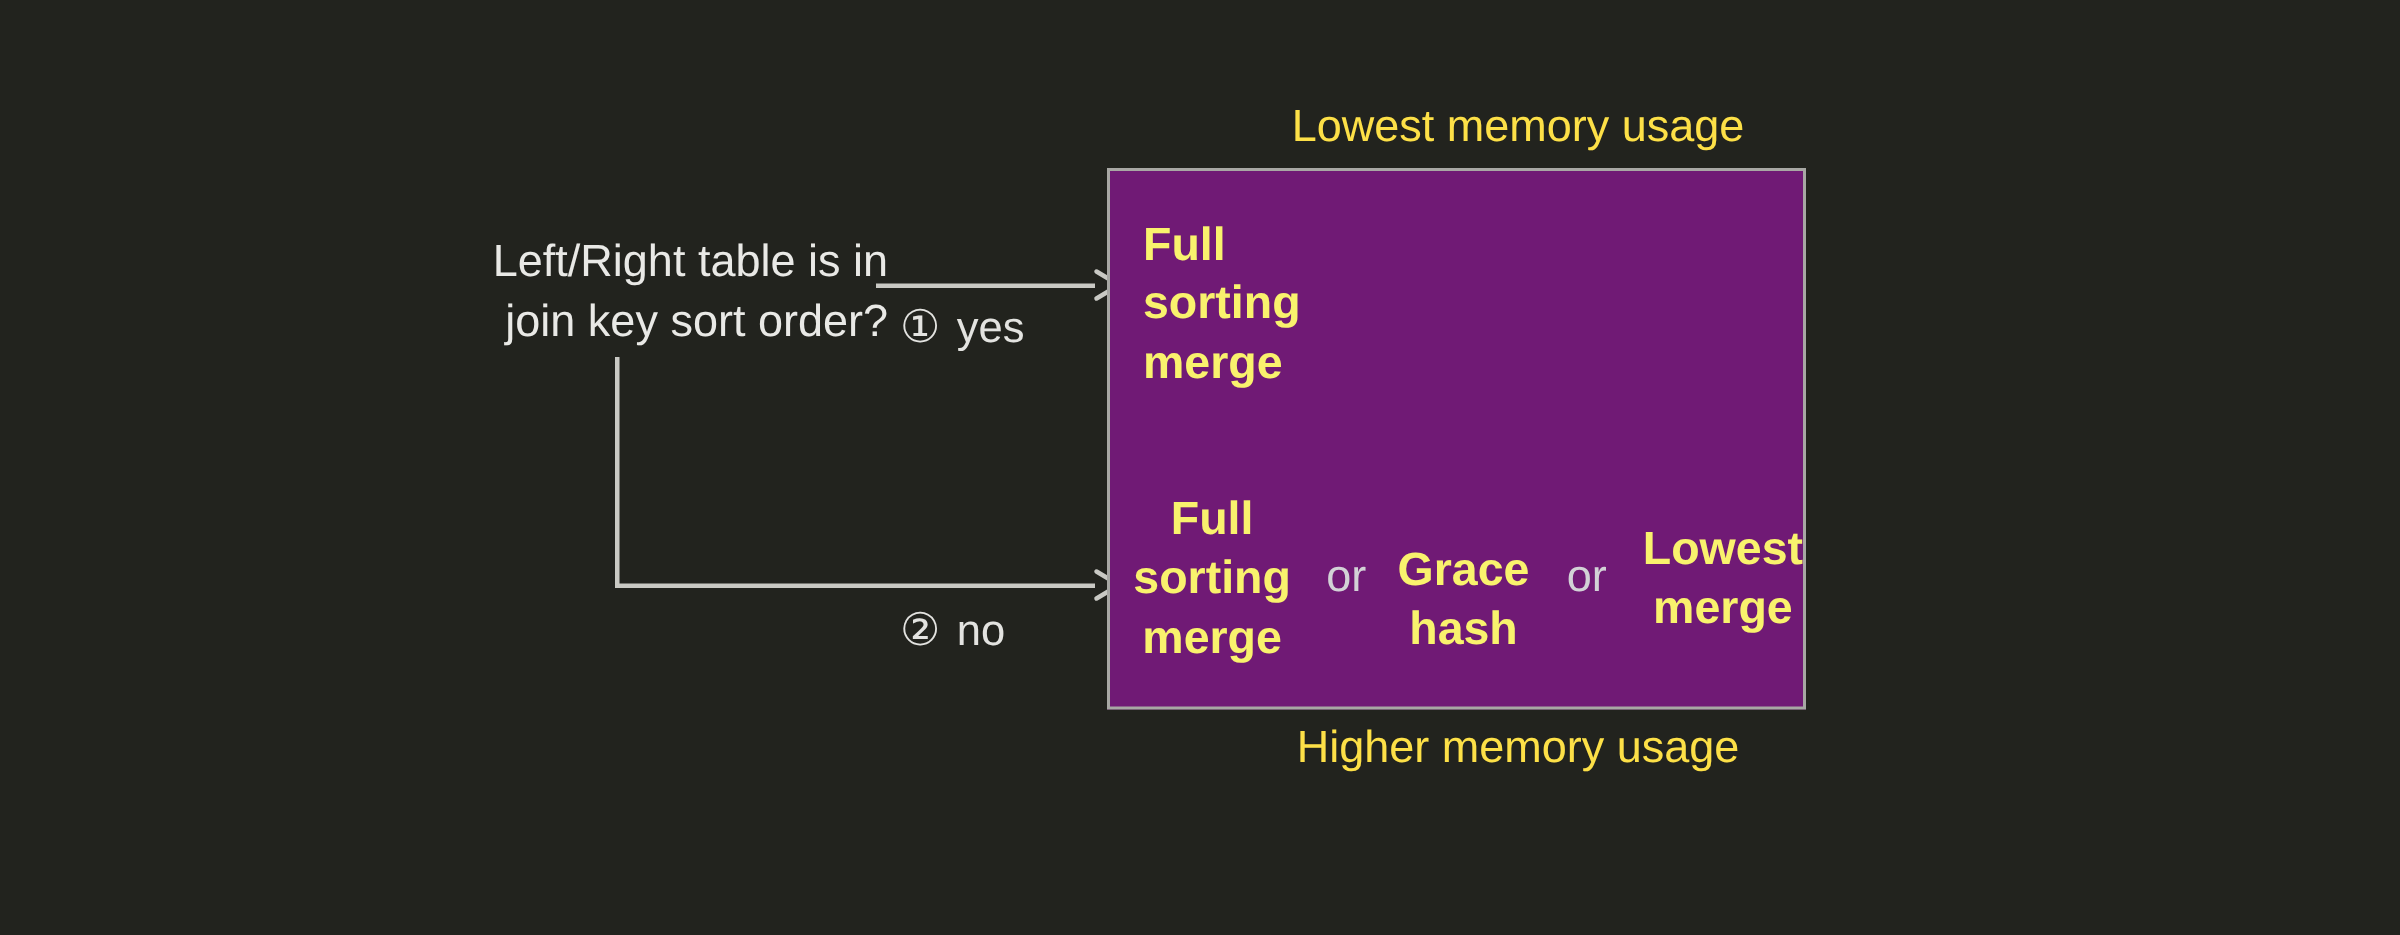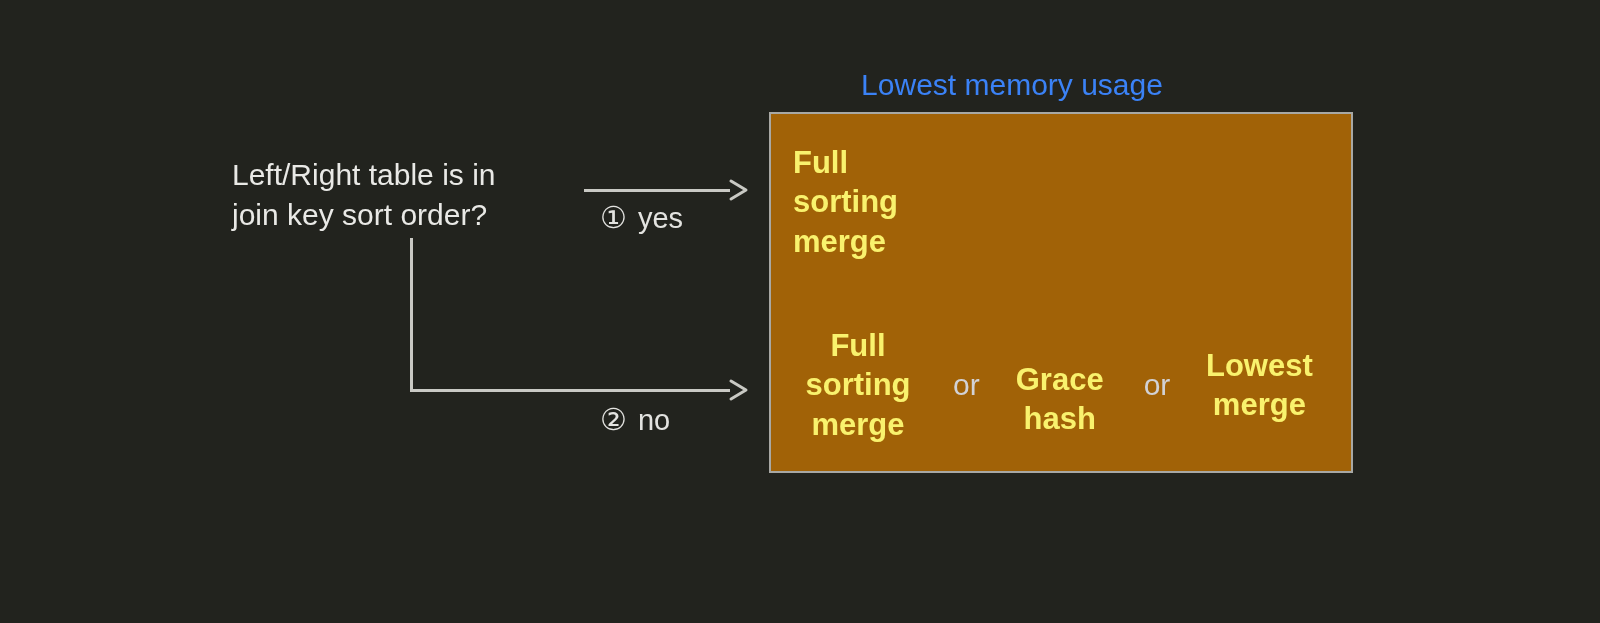--- a/index.html
+++ b/index.html
@@ -15,21 +15,21 @@
     font-family: "Liberation Sans", sans-serif;
     overflow: hidden;
   }
 
   
   .question {
     position: absolute;
     left: 232px;
     top: 155px;
     width: 360px;
-    text-align: left;
+    text-align: right;
     color: #e9e9e6;
     font-size: 30px;
     line-height: 1.32;
     font-weight: 400;
     white-space: pre-line;
   }
 
   
   .line {
     position: absolute;
@@ -55,36 +55,36 @@
     align-items: baseline;
     gap: 11px;
   }
   .branch-num { font-size: 30px; }
 
   
   .caption {
     position: absolute;
     width: 534px;
     text-align: center;
-    color: #3b82f6;
+    color: #fde047;
     font-size: 30px;
     font-weight: 400;
     white-space: nowrap;
   }
   .caption-top { left: 745px; top: 68px; }
   .caption-bottom { left: 745px; top: 482px; }
 
   
   .result-box {
     position: absolute;
-    left: 769px;
+    left: 738px;
     top: 112px;
-    width: 584px;
+    width: 466px;
     height: 361px;
-    background: #a16207;
+    background: #701a75;
     border: 2px solid #a8a8a4;
     box-sizing: border-box;
   }
 
   .row {
     position: absolute;
     display: flex;
     align-items: center;
     left: 0;
     width: 100%;
@@ -167,14 +167,15 @@
       <div class="conj conj-1">or</div>
       <div class="option option-2">Grace
 hash</div>
       <div class="conj conj-2">or</div>
       <div class="option option-3">Lowest
 merge</div>
     </div>
 
   </div>
 
+  <div class="caption caption-bottom">Higher memory usage</div>
 
 </div>
 
 </body></html>

